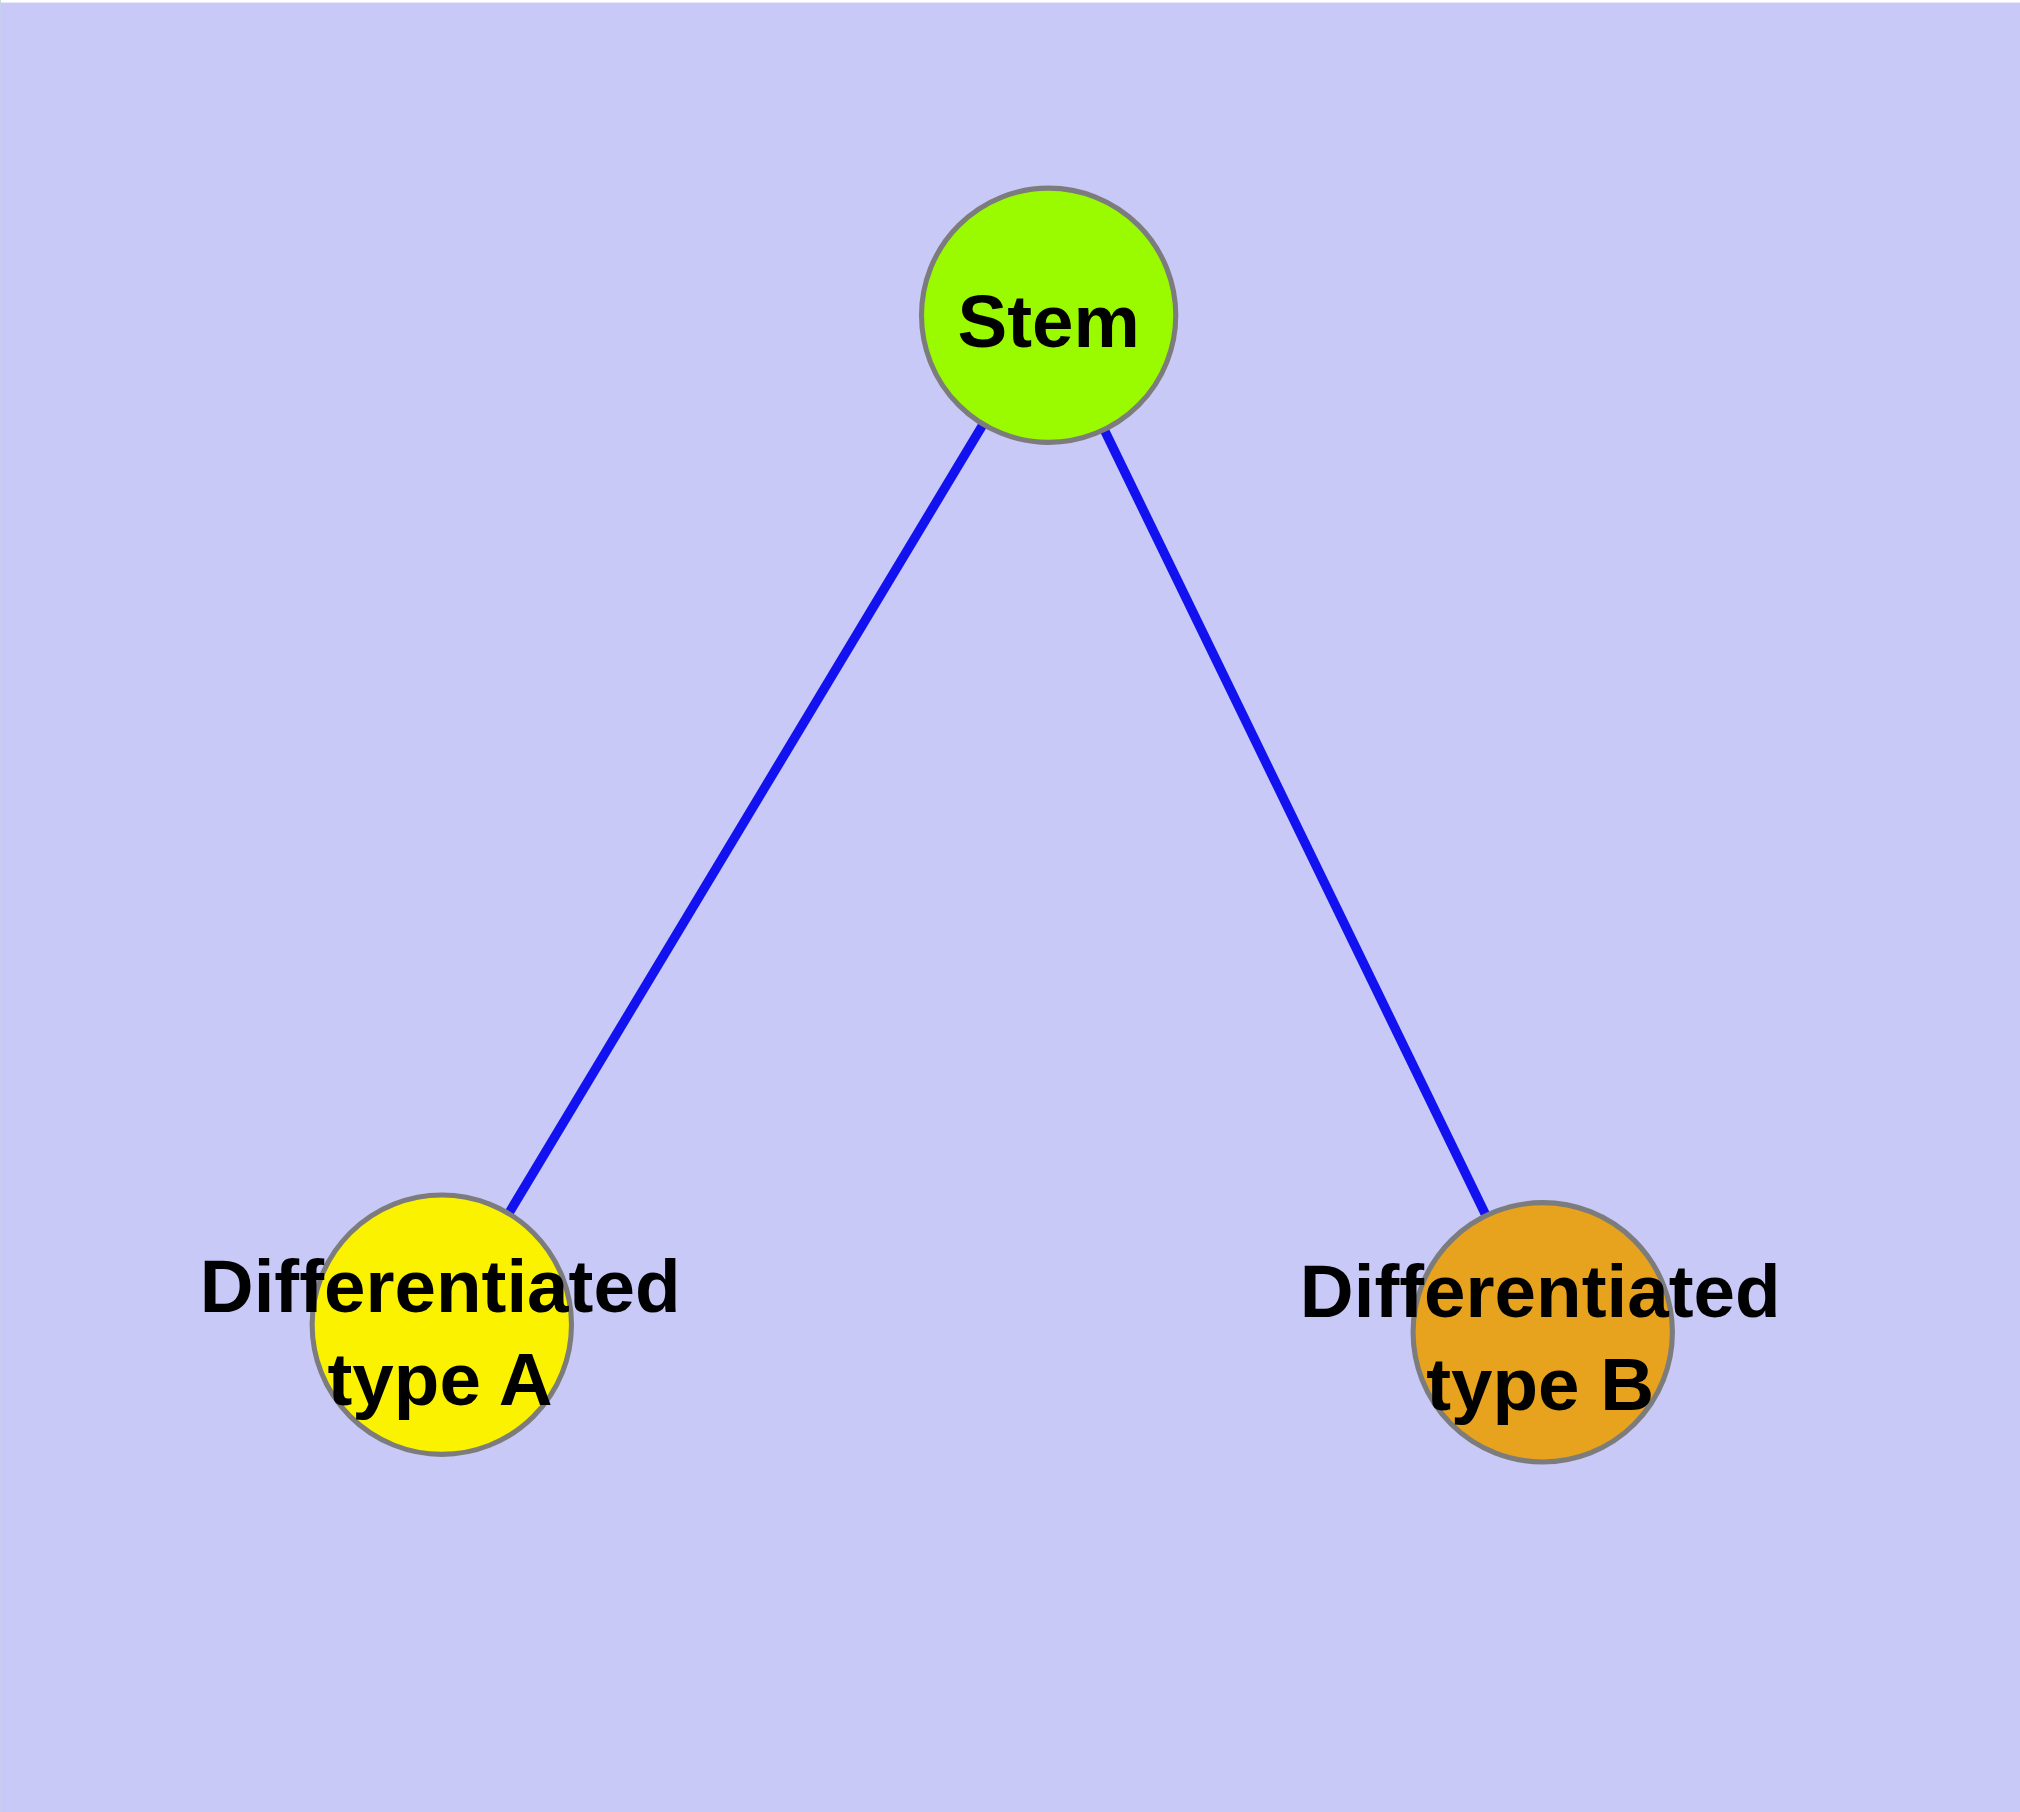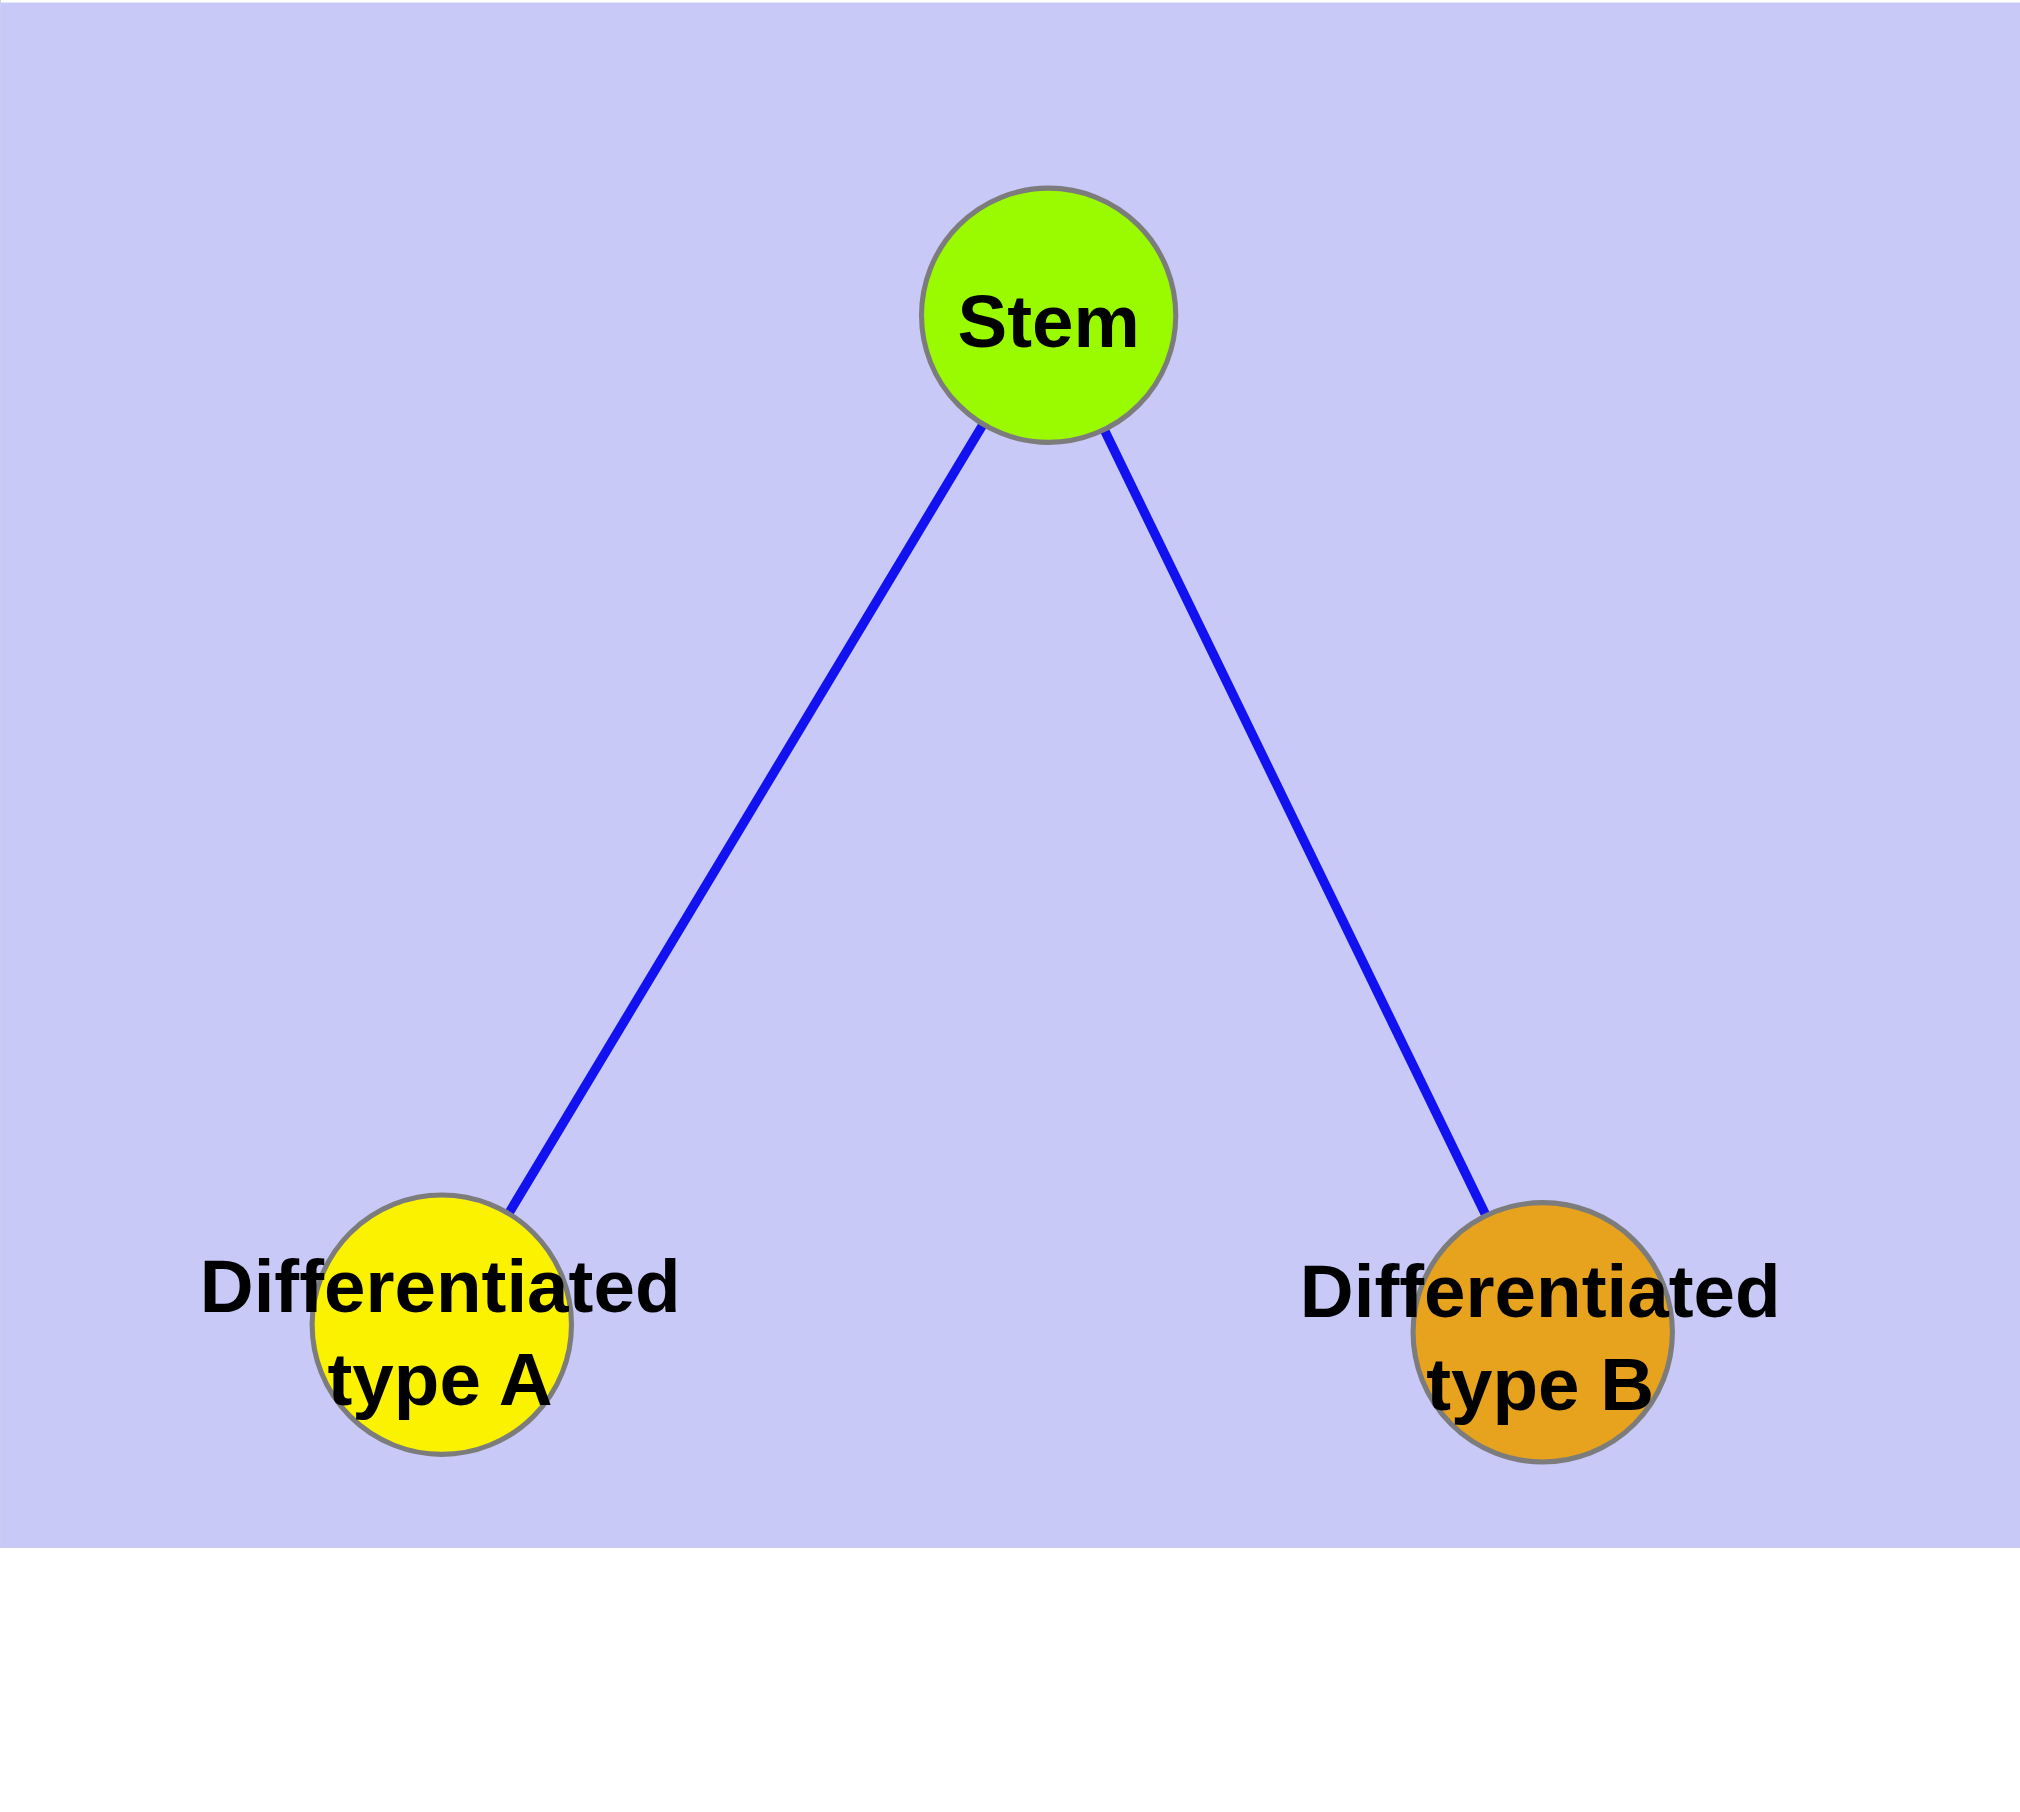--- a/index.html
+++ b/index.html
@@ -3,21 +3,21 @@
 <meta charset="utf-8">
 <style>
   html, body {
     margin: 0;
     padding: 0;
     background: #ffffff;
   }
   .canvas {
     position: relative;
     width: 2021px;
-    height: 1548px;
+    height: 1812px;
     background: #15803d;
     overflow: hidden;
   }
   svg {
     display: block;
   }
   .edge {
     stroke-width: 11px;
     fill: none;
   }

